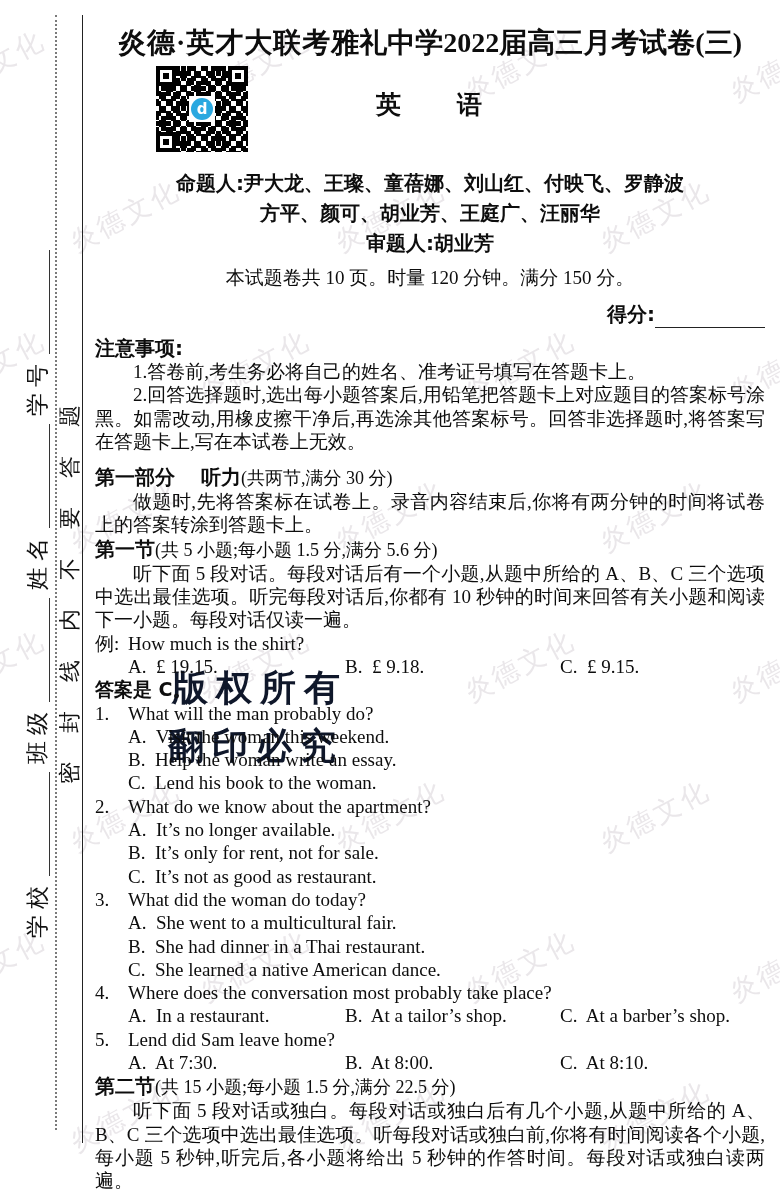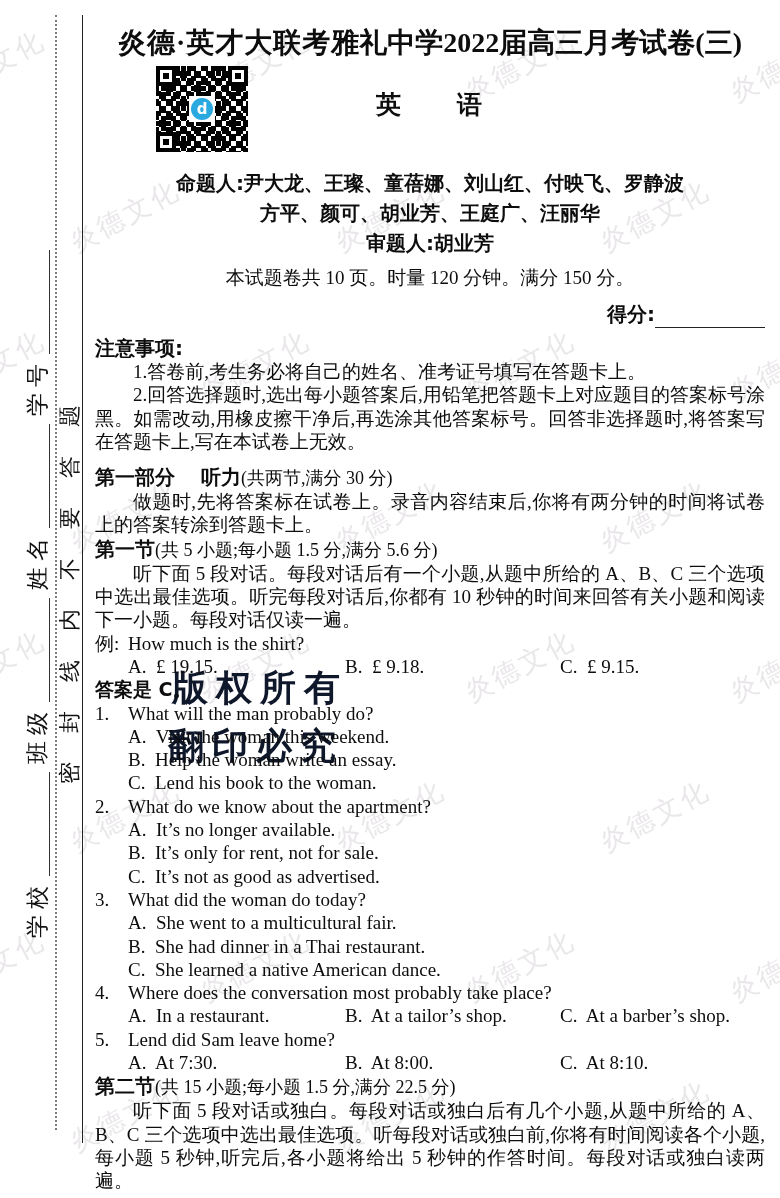--- a/index.html
+++ b/index.html
@@ -190,21 +190,21 @@
     <div class="opt line">A.  Visit the woman this weekend.</div>
     <div class="opt line">B.  Help the woman write an essay.</div>
     <div class="opt line">C.  Lend his book to the woman.</div>
 
     <div class="q line">
       <span class="qnum">2.</span>
       <span>What do we know about the apartment?</span>
     </div>
     <div class="opt line">A.  It’s no longer available.</div>
     <div class="opt line">B.  It’s only for rent, not for sale.</div>
-    <div class="opt line">C.  It’s not as good as advertised.</div>
+    <div class="opt line">C.  It’s not as good as restaurant.</div>
 
     <div class="q line">
       <span class="qnum">3.</span>
       <span>What did the woman do today?</span>
     </div>
     <div class="opt line">A.  She went to a multicultural fair.</div>
     <div class="opt line">B.  She had dinner in a Thai restaurant.</div>
     <div class="opt line">C.  She learned a native American dance.</div>
 
     <div class="q line">

